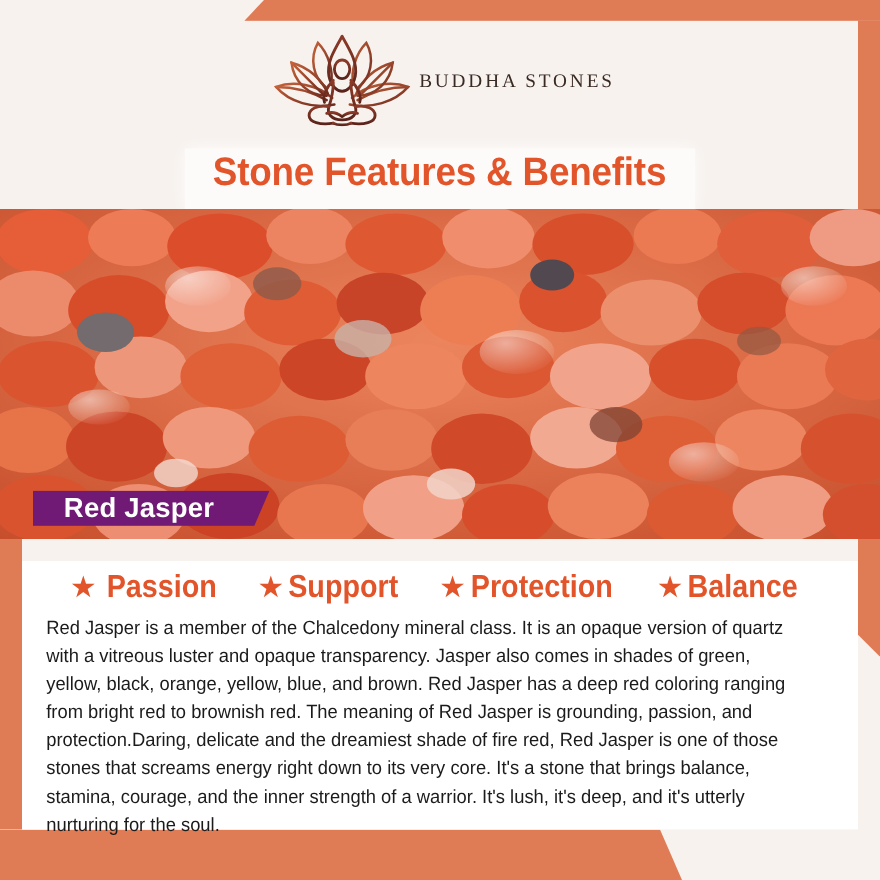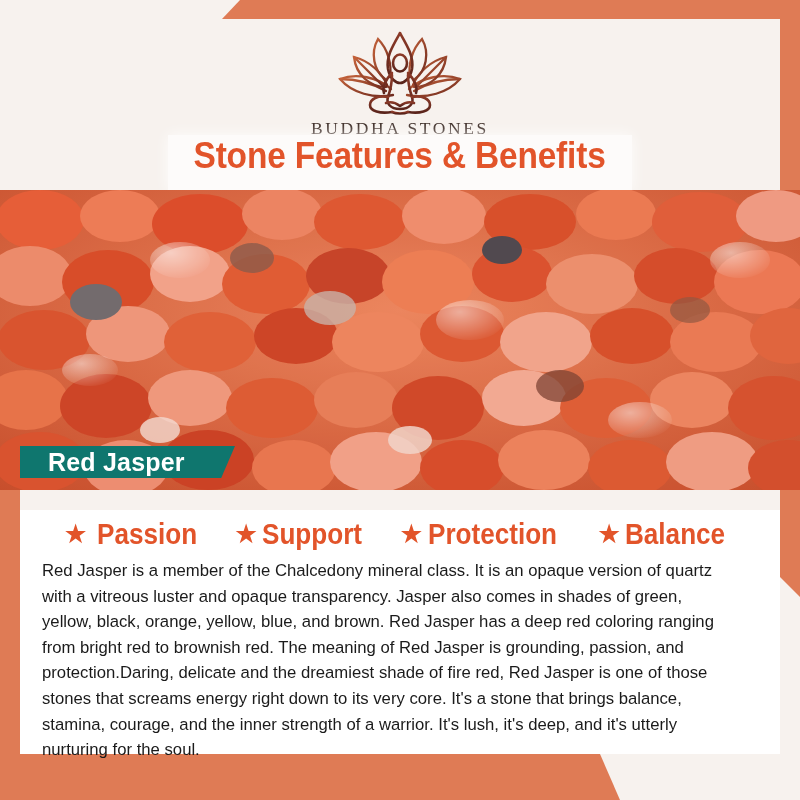--- a/index.html
+++ b/index.html
@@ -54,21 +54,21 @@
   
   .header{
     position:absolute;
     left:20px;top:19px;right:20px;height:171px;
     background:#F7F2EE;
     display:flex;flex-direction:column;
     align-items:center;justify-content:flex-start;
   }
   .logo-wrap{
     margin-top:10px;
-    display:flex;flex-direction:column;align-items:center;justify-content:space-between;
+    display:flex;flex-direction:row;align-items:center;justify-content:space-between;
   }
   .logo-mark{width:140px;height:86px;display:block;}
   .brand-name{
     margin-top:3px;
     font-family:"Liberation Serif", serif;
     font-size:17.5px;
     letter-spacing:2.6px;
     color:#3a2a24;
     font-weight:400;
     white-space:nowrap;
@@ -97,22 +97,22 @@
     position:absolute;
     left:0;top:190px;width:800px;height:300px;
     overflow:hidden;
     background:#D9643F;
   }
   .photo svg{display:block;width:800px;height:300px;}
 
   
   .ribbon{
     position:absolute;
-    left:20px;top:446px;width:215px;height:32px;
-    background:#0f766e;
+    left:30px;top:446px;width:215px;height:32px;
+    background:#701a75;
     clip-path:polygon(0 0, 215px 0, 196px 44px, 0 44px);
     display:flex;align-items:center;
   }
   .ribbon-text{
     color:#ffffff;
     font-size:25px;
     font-weight:bold;
     letter-spacing:0.2px;
     margin-left:28px;
     white-space:nowrap;

